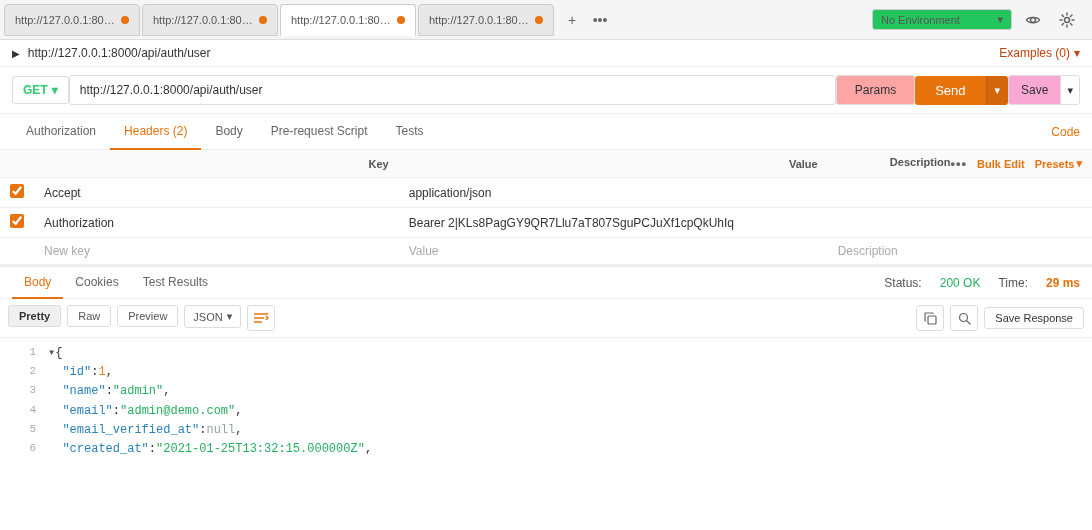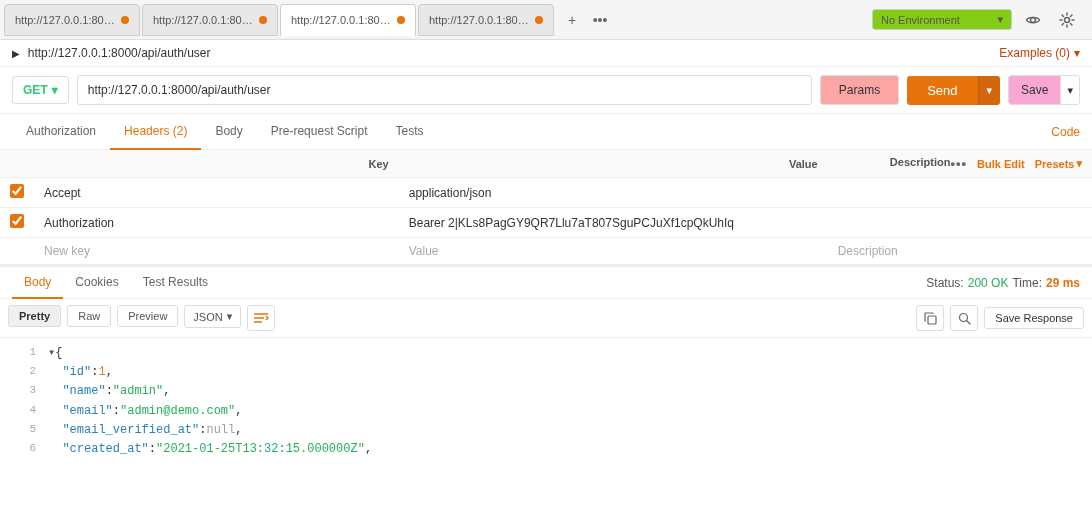--- a/index.html
+++ b/index.html
@@ -70,21 +70,21 @@
       align-items: center;
       gap: 8px;
       padding-right: 8px;
     }
     .env-select {
       display: flex;
       align-items: center;
       border: 1px solid #ccc;
       border-radius: 3px;
       padding: 3px 8px;
-      background: #84cc16;
+      background: #22c55e;
       font-size: 11px;
       color: #555;
       gap: 6px;
       cursor: pointer;
       min-width: 140px;
     }
     .env-icon-btn {
       width: 26px;
       height: 26px;
       border: none;
@@ -125,21 +125,21 @@
       gap: 4px;
     }
 
     
     .request-bar {
       display: flex;
       align-items: center;
       padding: 8px 12px;
       border-bottom: 1px solid #eee;
       background: #fff;
-      gap: 8px;
+      gap: 0;
     }
     .method-select {
       display: flex;
       align-items: center;
       gap: 4px;
       padding: 6px 10px;
       border: 1px solid #ddd;
       border-radius: 3px;
       background: #fff;
       font-size: 12px;
@@ -303,21 +303,21 @@
       margin-bottom: -1px;
     }
     .res-tab.active {
       color: #e8720c;
       border-bottom: 2px solid #e8720c;
     }
     .status-info {
       margin-left: auto;
       display: flex;
       align-items: flex-start;
-      gap: 4px;
+      gap: 18px;
       font-size: 12px;
     }
     .status-label { color: #555; }
     .status-ok { color: #27ae60; font-weight: 400; }
     .time-label { color: #555; }
     .time-val { color: #e8720c; font-weight: 600; }
 
     
     .body-toolbar {
       display: flex;

